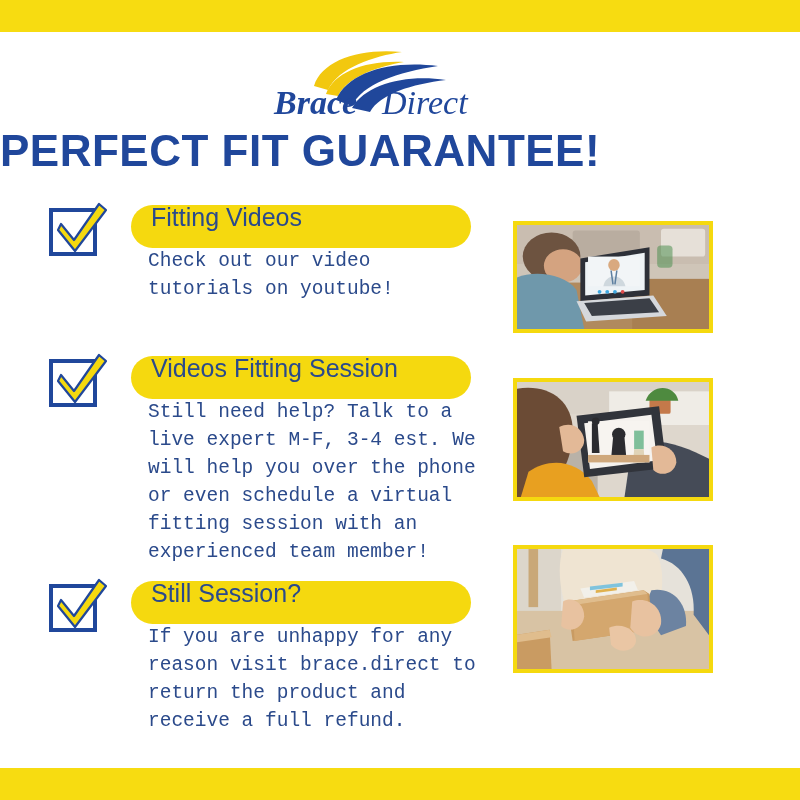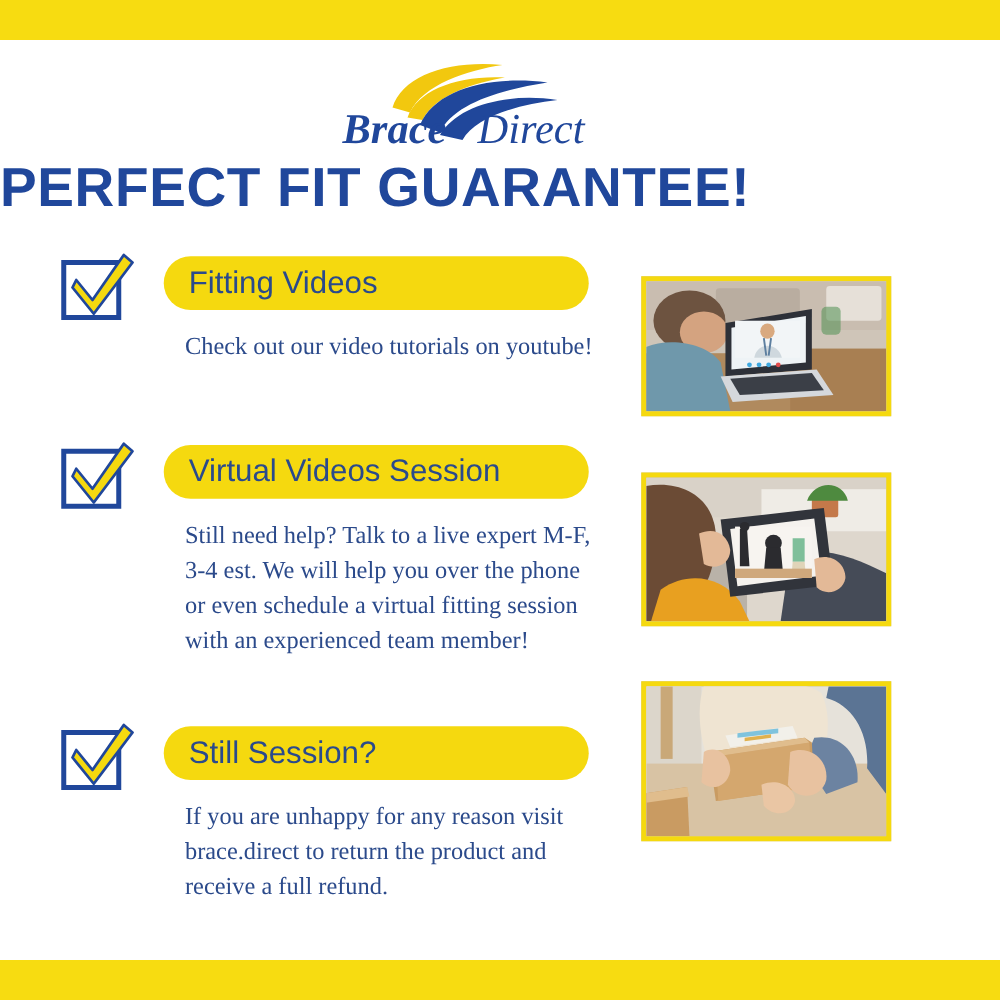--- a/index.html
+++ b/index.html
@@ -80,40 +80,40 @@
   .pill {
     position: absolute;
     left: 131px;
     top: 5px;
     width: 340px;
     height: 43px;
     background: #F5D90F;
     border-radius: 22px;
     box-sizing: border-box;
     display: flex;
-    align-items: center;
+    align-items: flex-start;
   }
   .pill-label {
     margin-left: 20px;
     font-size: 25px;
     color: #2A4A8C;
     font-family: "Liberation Sans", sans-serif;
     line-height: 1;
     white-space: nowrap;
   }
 
   .body-copy {
     position: absolute;
     left: 148px;
-    top: 64px;
+    top: 47px;
     width: 330px;
     font-size: 19.5px;
     line-height: 28px;
     color: #2B4A8B;
-    font-family: Liberation Serif, serif;
+    font-family: Liberation Mono, monospace;
   }
 
   
   .photo {
     position: absolute;
     border: 4px solid #F5D90F;
     box-sizing: border-box;
     overflow: hidden;
     background: #cfc9c2;
   }
@@ -156,21 +156,21 @@
     </div>
     <div class="body-copy">Check out our video tutorials on youtube!</div>
   </div>
 
   <div class="section sec-2">
     <svg class="check-icon" viewBox="0 0 62 62">
       <rect x="4" y="10" width="44" height="44" fill="#ffffff" stroke="#20479B" stroke-width="4"></rect>
       <path d="M11 30 L14 24 L27 40 L52 4 L59 10 L28 51 Z" fill="#F5D90F" stroke="#20479B" stroke-width="2.2" stroke-linejoin="round"></path>
     </svg>
     <div class="pill">
-      <span class="pill-label">Virtual Videos Session</span>
+      <span class="pill-label">Videos Fitting Session</span>
     </div>
     <div class="body-copy">Still need help? Talk to a live expert M-F, 3-4 est. We will help you over the phone or even schedule a virtual fitting session with an experienced team member!</div>
   </div>
 
   <div class="section sec-3">
     <svg class="check-icon" viewBox="0 0 62 62">
       <rect x="4" y="10" width="44" height="44" fill="#ffffff" stroke="#20479B" stroke-width="4"></rect>
       <path d="M11 30 L14 24 L27 40 L52 4 L59 10 L28 51 Z" fill="#F5D90F" stroke="#20479B" stroke-width="2.2" stroke-linejoin="round"></path>
     </svg>
     <div class="pill">

